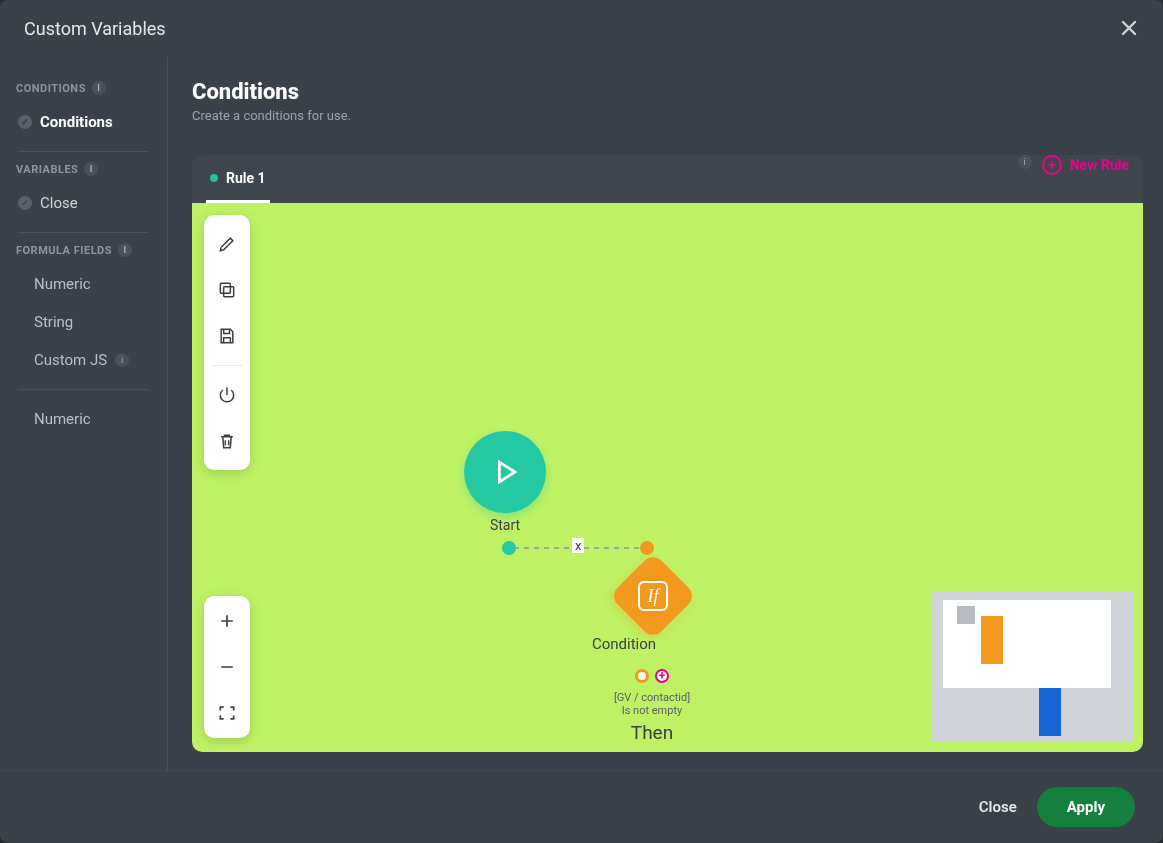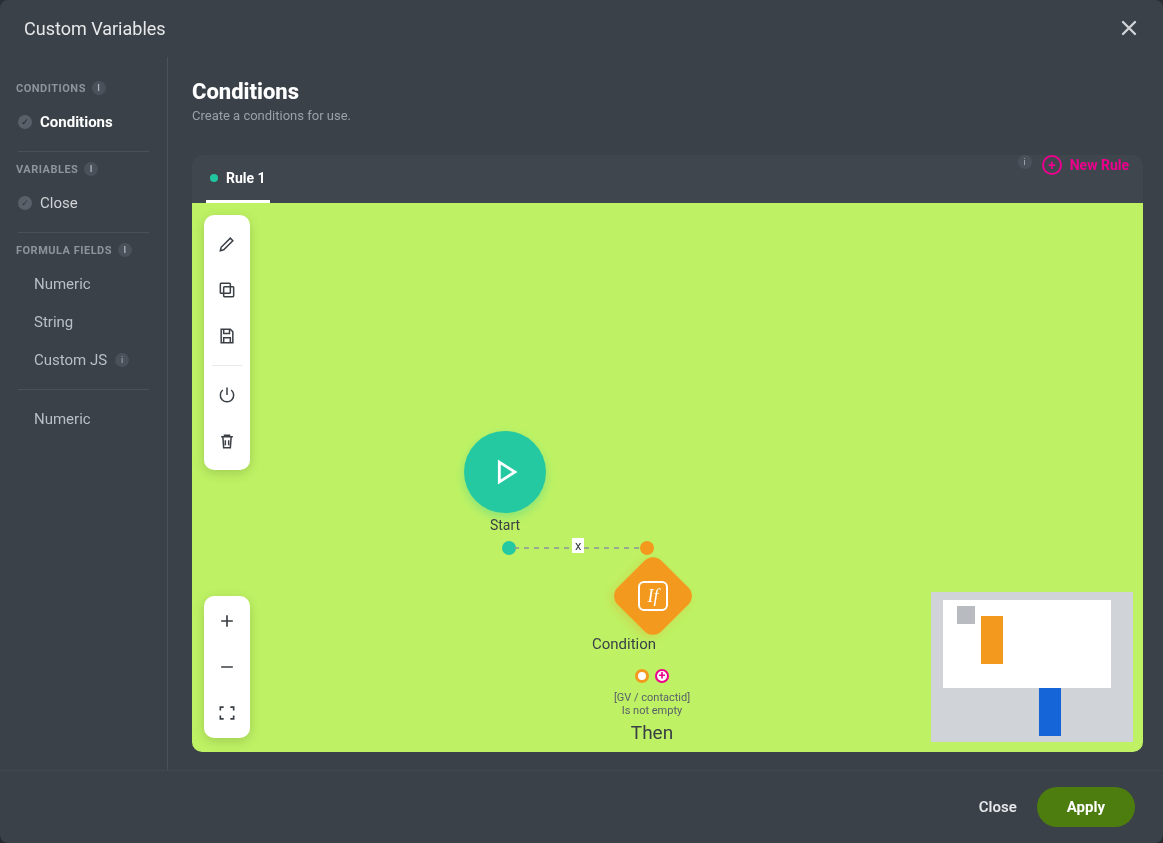--- a/index.html
+++ b/index.html
@@ -48,21 +48,21 @@
 .dashline .odot{position:absolute;right:-12px;top:0;width:14px;height:14px;border-radius:50%;background:#f39a1e}
 .dashline .x{position:absolute;left:58px;top:-3px;font-size:13px;color:#3a3f46;background:#fff;padding:0 3px}
 .dashline svg{position:absolute;left:0;top:6px;width:128px;height:2px}
 .port{width:14px;height:14px;border:3px solid #f39a1e;border-radius:50%;background:#fff;display:inline-block}
 .plusmini{width:14px;height:14px;border:2.3px solid #ec008c;border-radius:50%;color:#ec008c;display:inline-flex;align-items:center;justify-content:center;font-size:12px;font-weight:700;line-height:1;background:#fff}
 .row-port{position:absolute;width:120px;text-align:center;display:flex;gap:6px;justify-content:center;align-items:center}
 .cond-text{position:absolute;width:140px;text-align:center;color:#5a6069;font-size:11px}
 .branch{position:absolute;width:120px;text-align:center;color:#3a3f46;font-size:19px}
 .footer{display:flex;justify-content:flex-end;align-items:center;gap:20px;padding:16px 28px;border-top:1px solid rgba(255,255,255,.04)}
 .btn-close{color:#e6e8ea;font-size:15px;font-weight:600;cursor:pointer;background:none;border:none}
-.btn-apply{background:#4d7c0f;color:#fff;font-size:15px;font-weight:700;border:none;border-radius:22px;padding:11px 30px;cursor:pointer}
+.btn-apply{background:#15803d;color:#fff;font-size:15px;font-weight:700;border:none;border-radius:22px;padding:11px 30px;cursor:pointer}
 </style>
 </head>
 <body>
 
 <div class="modal">
   <div class="titlebar">
     <span>Custom Variables</span>
     <span class="close-x">
       <svg width="20" height="20" viewBox="0 0 20 20" fill="none" stroke="currentColor" stroke-width="2.4" stroke-linecap="round">
           <path d="M4 4l12 12M16 4L4 16"></path>

